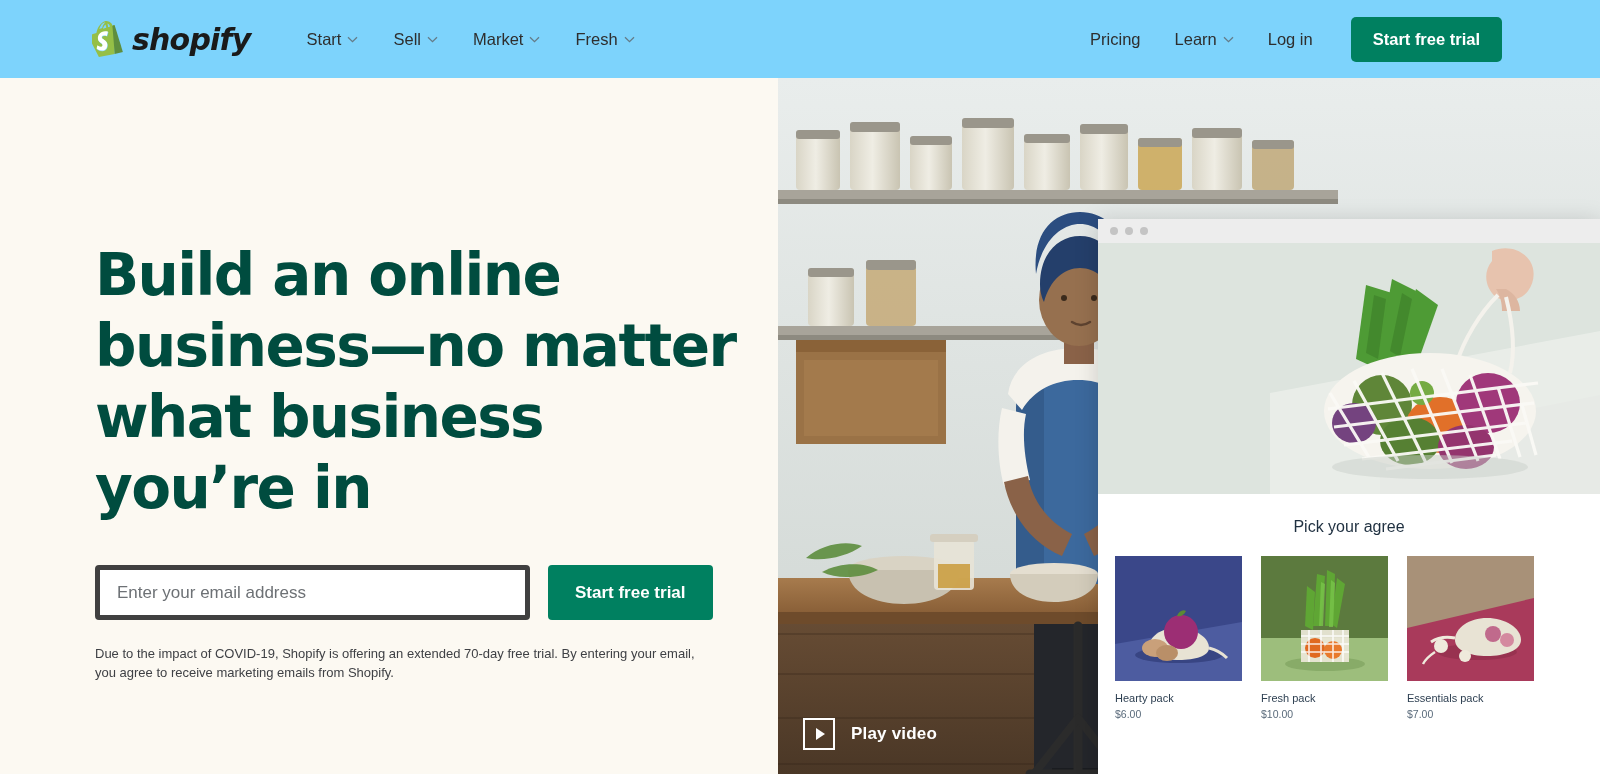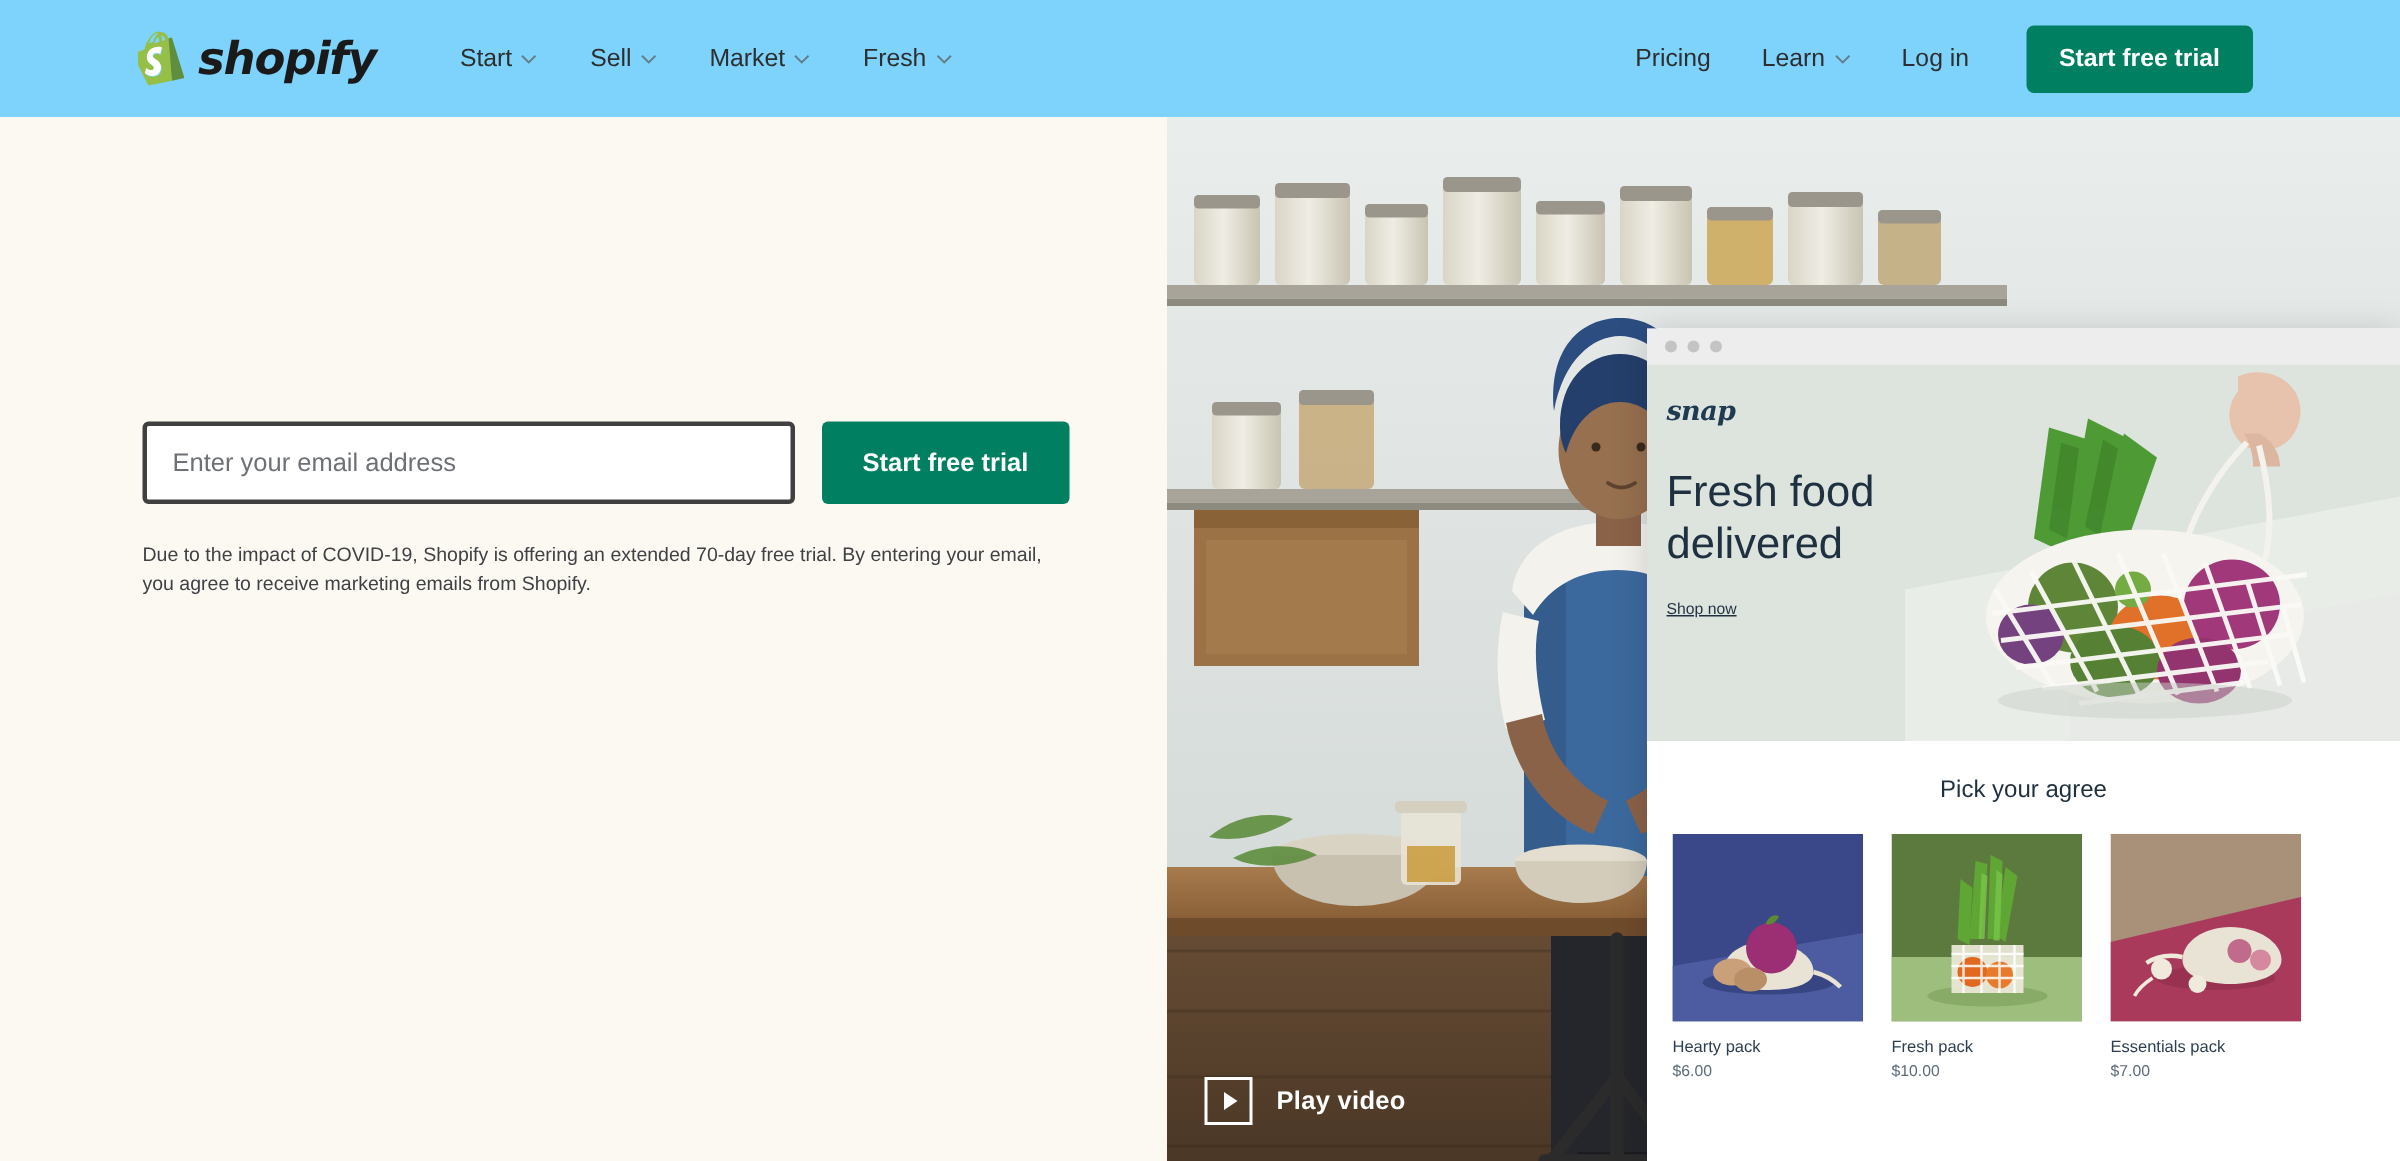--- a/index.html
+++ b/index.html
@@ -41,21 +41,21 @@
 
   
   .hero-copy { position:absolute; left:95px; top:240px; width:660px; }
   .headline {
     font-family:"DejaVu Sans", sans-serif;
     font-size:58px; line-height:71px; font-weight:bold;
     letter-spacing:-1.6px; color:#004C3F;
   }
   .form-row { display:flex; align-items:stretch; margin-top:41px; gap:18px; }
   .email-input {
-    width:435px; height:55px; border:3px solid #404040; border-radius:4px;
+    width:435px; height:55px; border:5px solid #404040; border-radius:4px;
     background:#fff; font-size:17px; padding:0 17px; color:#212326;
     font-family:"Liberation Sans", sans-serif; outline:none;
   }
   .email-input::placeholder { color:#6D7175; }
   .btn-cta {
     background:#008060; color:#fff; font-size:17px; font-weight:bold;
     border:none; border-radius:4px; padding:0 27px; height:55px; cursor:pointer;
     font-family:"Liberation Sans", sans-serif; white-space:nowrap;
   }
   .disclaimer {
@@ -166,20 +166,25 @@
           </svg>
       </div>
       <div class="nav-link">
         <span>Log in</span>
       </div>
       <button class="btn-trial">Start free trial</button>
     </div>
   </div>
 
   <div class="hero-copy">
+    <h1 class="headline">
+      <span>Build an online</span><br>
+      <span>business—no matter</span><br>
+      <span>what business you’re in</span>
+    </h1>
 
     <div class="form-row">
       <input class="email-input" type="email" placeholder="Enter your email address" style="">
       <button class="btn-cta">Start free trial</button>
     </div>
 
     <p class="disclaimer">Due to the impact of COVID-19, Shopify is offering an extended 70-day free trial. By entering your email, you agree to receive marketing emails from Shopify.</p>
   </div>
 
   <div class="hero-photo">
@@ -355,28 +360,20 @@
           <ellipse cx="84" cy="180" rx="22" ry="20" fill="#6E3A7A"></ellipse>
           <circle cx="152" cy="150" r="12" fill="#6FA83A"></circle>
         </g>
         <g stroke="#FBFAF6" stroke-width="3.2" fill="none" opacity=".95">
           <path d="M60 150l40 66M84 138l44 80M112 130l44 90M142 126l40 94M172 126l36 92M200 132l30 84M228 144l22 70M252 162l14 50"></path>
           <path d="M58 166l210-26M64 184l200-24M74 202l182-22M92 216l150-18M116 226l110-14"></path>
         </g>
         <ellipse cx="160" cy="224" rx="98" ry="12" fill="#C9CFC9" opacity=".5"></ellipse>
       </svg>
 
-      <div class="card-hero-txt">
-        <div class="snap-logo">snap</div>
-        <div class="card-head">
-          <span>Fresh food</span><br>
-          <span>delivered</span>
-        </div>
-        <span class="shop-now">Shop now</span>
-      </div>
     </div>
 
     <div class="card-body">
       <div class="pick-title">Pick your agree</div>
 
       <div class="prod-grid">
 
         <div class="prod">
           <svg class="prod-img" viewBox="0 0 127 125">
             <rect width="127" height="125" fill="#3A4789"></rect>

